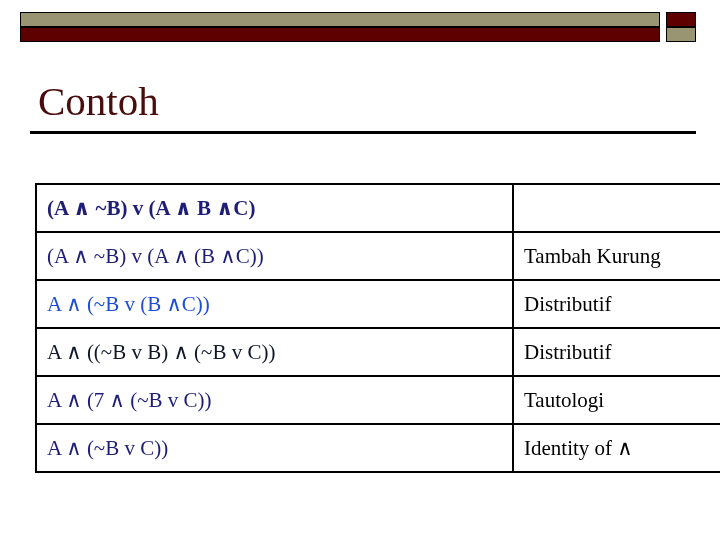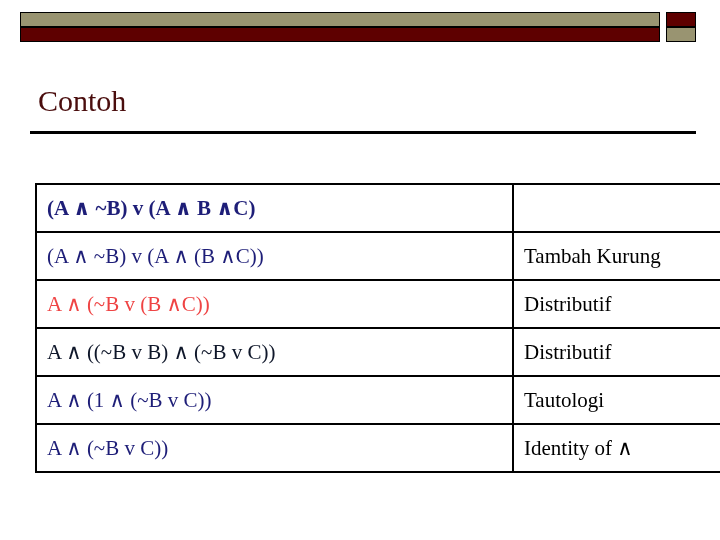--- a/index.html
+++ b/index.html
@@ -50,21 +50,21 @@
     width: 30px;
     border: 1px solid #000000;
     box-sizing: border-box;
   }
 
   
   #slide-title {
     position: absolute;
     left: 38px;
     top: 78px;
-    font-size: 30px;
+    font-size: 41px;
     line-height: 46px;
     color: #4a0d0d;
     font-family: "Liberation Serif", "DejaVu Serif", serif;
     font-weight: normal;
     white-space: nowrap;
   }
   #title-rule {
     position: absolute;
     left: 30px;
     top: 131px;
@@ -132,29 +132,29 @@
   <tbody id="table-body">
       <tr class="row-header">
         <td class="col-expr">(A ∧ ~B) v (A ∧ B ∧C)</td>
         <td class="col-reason" style="color: rgb(0, 0, 0);"></td>
       </tr>
       <tr>
         <td class="col-expr" style="color: rgb(30, 30, 120);">(A ∧ ~B) v (A ∧ (B ∧C))</td>
         <td class="col-reason small" style="color: rgb(0, 0, 0);">Tambah Kurung</td>
       </tr>
       <tr>
-        <td class="col-expr" style="color: #ef4444;">A ∧ (~B v (B ∧C))</td>
+        <td class="col-expr" style="color: #1d4ed8;">A ∧ (~B v (B ∧C))</td>
         <td class="col-reason" style="color: rgb(0, 0, 0);">Distributif</td>
       </tr>
       <tr>
         <td class="col-expr" style="color: #0f172a;">A ∧ ((~B v B) ∧ (~B v C))</td>
         <td class="col-reason" style="color: rgb(0, 0, 0);">Distributif</td>
       </tr>
       <tr>
-        <td class="col-expr" style="color: rgb(30, 30, 120);">A ∧ (1 ∧ (~B v C))</td>
+        <td class="col-expr" style="color: rgb(30, 30, 120);">A ∧ (7 ∧ (~B v C))</td>
         <td class="col-reason" style="color: rgb(0, 0, 0);">Tautologi</td>
       </tr>
       <tr>
         <td class="col-expr" style="color: rgb(30, 30, 120); border-radius: 11px;">A ∧ (~B v C))</td>
         <td class="col-reason" style="color: rgb(0, 0, 0);">Identity of ∧</td>
       </tr>
     </tbody>
 </table>
 
 </body></html>

